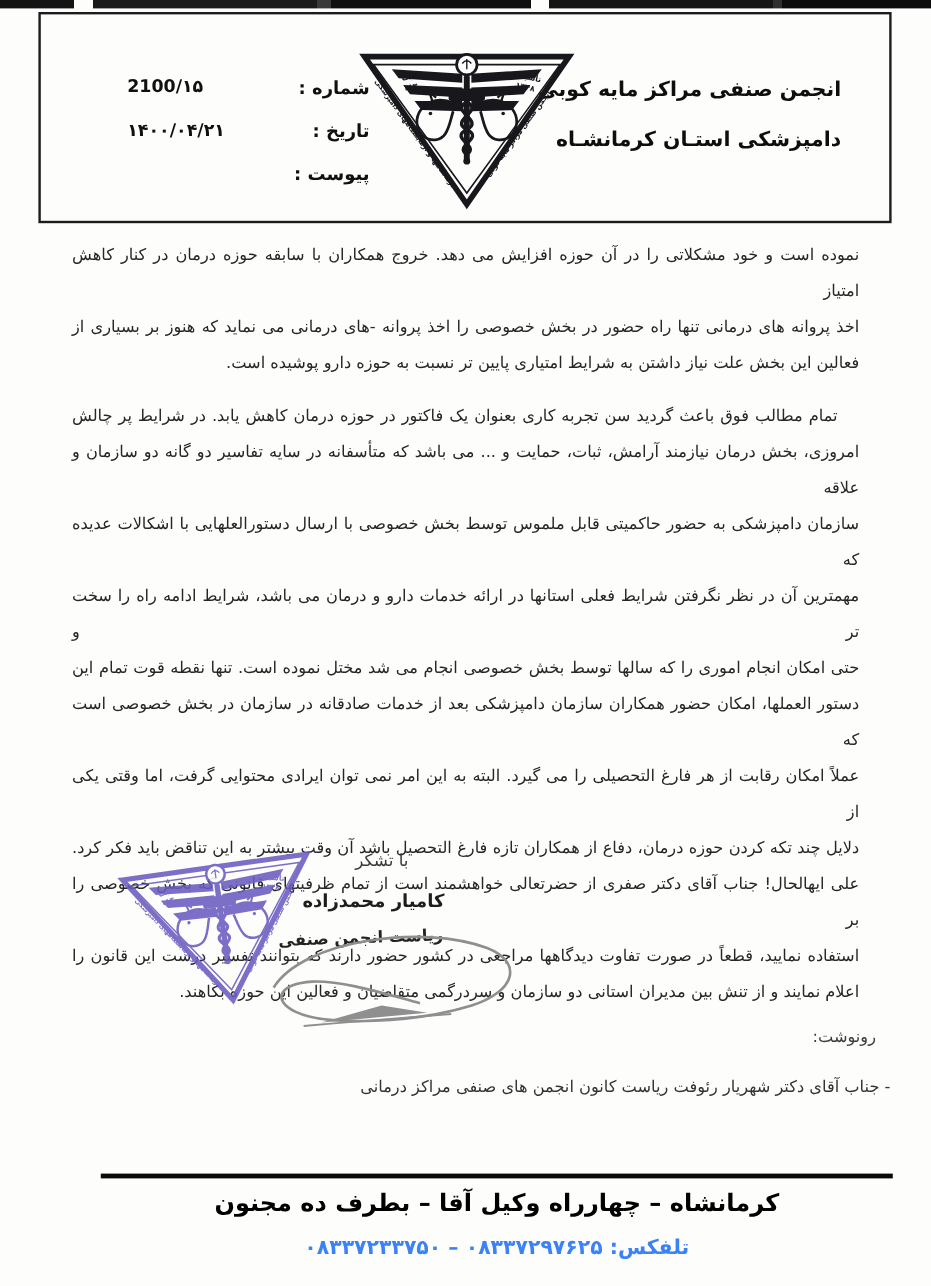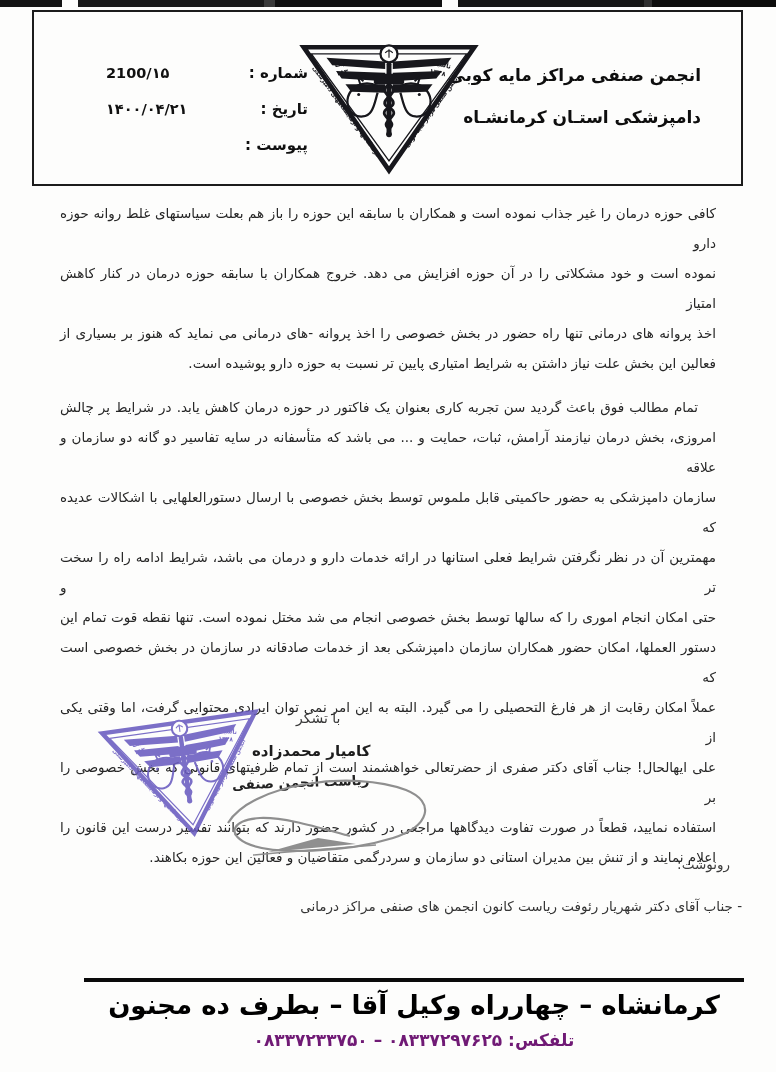--- a/index.html
+++ b/index.html
@@ -106,26 +106,26 @@
     font-size: 13.5px; color: #333; white-space: nowrap;
   }
 
   
   .footer-rule {
     position: absolute; left: 84px; top: 978px;
     width: 660px; height: 4px; background: #0a0a0a;
   }
   .footer-address {
     position: absolute; left: 84px; top: 990px; width: 660px;
-    text-align: center; font-size: 26px; font-weight: bold; color: #000;
+    text-align: center; font-size: 20px; font-weight: bold; color: #000;
     white-space: nowrap;
   }
   .footer-telefax {
     position: absolute; left: 84px; top: 1030px; width: 660px;
-    text-align: center; font-size: 17px; font-weight: bold; color: #701a75;
+    text-align: center; font-size: 17px; font-weight: bold; color: #3b82f6;
     white-space: nowrap;
   }
 
   .defs-holder { position: absolute; width: 0; height: 0; overflow: hidden; }
   .emblem-text { font-size: 7px; font-weight: bold; }
   .emblem-edge-text { font-size: 6.2px; font-weight: bold; }
 </style>
 </head>
 <body>
 
@@ -204,33 +204,33 @@
       </div>
     </div>
   </div>
 
   <svg class="emblem-header" viewBox="0 0 200 150">
       <use href="#emblem"></use>
     </svg>
 
   <div class="body-text">
     <div class="para">
-        <div class="body-text-line">کافی حوزه درمان را غیر جذاب نموده است و همکاران با سابقه این حوزه را باز هم بعلت سیاستهای غلط روانه حوزه دارو</div>
         <div class="body-text-line">نموده است و خود مشکلاتی را در آن حوزه افزایش می دهد. خروج همکاران با سابقه حوزه درمان در کنار کاهش امتیاز</div>
         <div class="body-text-line">اخذ پروانه های درمانی تنها راه حضور در بخش خصوصی را اخذ پروانه -های درمانی می نماید که هنوز بر بسیاری از</div>
         <div class="body-text-line">فعالین این بخش علت نیاز داشتن به شرایط امتیاری پایین تر نسبت به حوزه دارو پوشیده است.</div>
       </div>
     <div class="para para-indent">
         <div class="body-text-line">تمام مطالب فوق باعث گردید سن تجربه کاری بعنوان یک فاکتور در حوزه درمان کاهش یابد. در شرایط پر چالش</div>
         <div class="body-text-line">امروزی، بخش درمان نیازمند آرامش، ثبات، حمایت و ... می باشد که متأسفانه در سایه تفاسیر دو گانه دو سازمان و علاقه</div>
         <div class="body-text-line">سازمان دامپزشکی به حضور حاکمیتی قابل ملموس توسط بخش خصوصی با ارسال دستورالعلهایی با اشکالات عدیده که</div>
         <div class="body-text-line">مهمترین آن در نظر نگرفتن شرایط فعلی استانها در ارائه خدمات دارو و درمان می باشد، شرایط ادامه راه را سخت تر و</div>
         <div class="body-text-line">حتی امکان انجام اموری را که سالها توسط بخش خصوصی انجام می شد مختل نموده است. تنها نقطه قوت تمام این</div>
         <div class="body-text-line">دستور العملها، امکان حضور همکاران سازمان دامپزشکی بعد از خدمات صادقانه در سازمان در بخش خصوصی است که</div>
         <div class="body-text-line">عملاً امکان رقابت از هر فارغ التحصیلی را می گیرد. البته به این امر نمی توان ایرادی محتوایی گرفت، اما وقتی یکی از</div>
+        <div class="body-text-line">دلایل چند تکه کردن حوزه درمان، دفاع از همکاران تازه فارغ التحصیل باشد آن وقت بیشتر به این تناقض باید فکر کرد.</div>
         <div class="body-text-line">علی ایهالحال! جناب آقای دکتر صفری از حضرتعالی خواهشمند است از تمام ظرفیتهای قانونی که بخش خصوصی را بر</div>
         <div class="body-text-line">استفاده نمایید، قطعاً در صورت تفاوت دیدگاهها مراجعی در کشور حضور دارند که بتوانند تفسیر درست این قانون را</div>
         <div class="body-text-line">اعلام نمایند و از تنش بین مدیران استانی دو سازمان و سردرگمی متقاضیان و فعالین این حوزه بکاهند.</div>
       </div>
   </div>
 
   <div class="sig-thanks">با تشکر</div>
   <div class="sig-name">کامیار محمدزاده</div>
   <div class="sig-title">ریاست انجمن صنفی</div>
 

